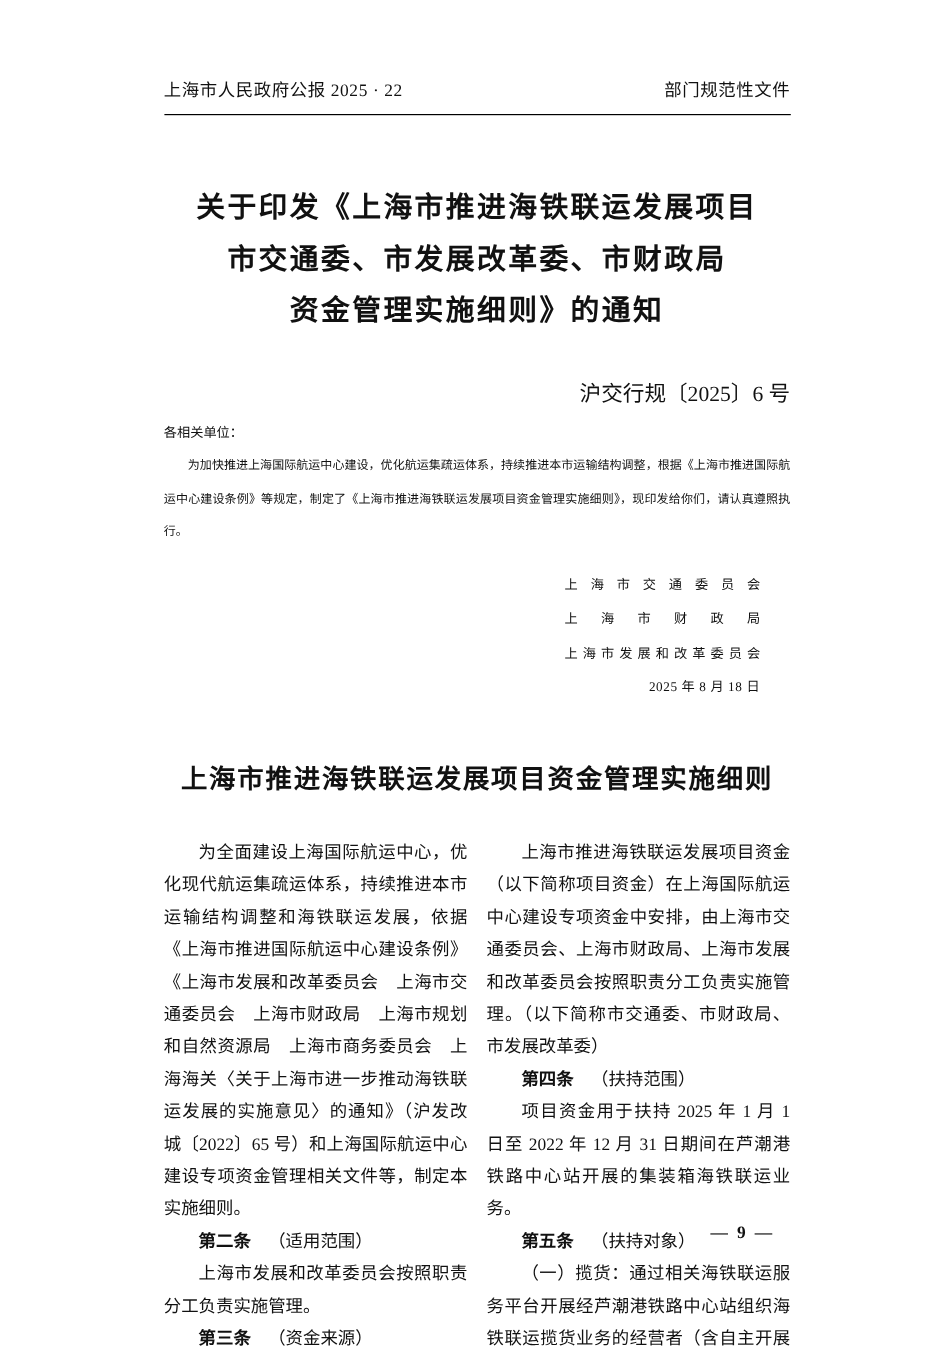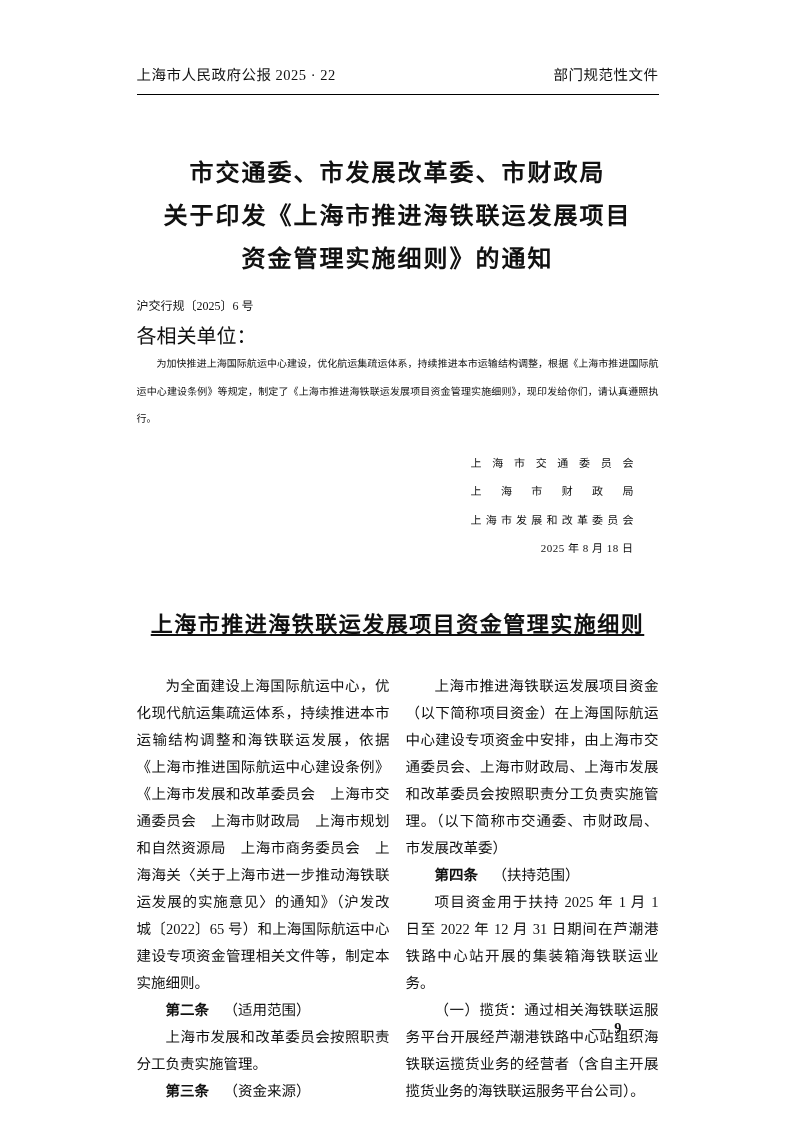--- a/index.html
+++ b/index.html
@@ -37,26 +37,27 @@
   .doc-title {
     margin-top: 56px;
     text-align: center;
     font-family: "Liberation Sans", "DejaVu Sans", sans-serif;
     font-weight: bold;
     font-size: 24px;
     line-height: 43px;
     letter-spacing: 2px;
   }
   .doc-number {
-    margin-top: 16px;
-    font-size: 12px;
+    margin-top: 32px;
+    text-align: right;
+    font-size: 18px;
   }
   .salutation {
     margin-top: 9px;
-    font-size: 20px;
+    font-size: 11px;
     line-height: 27px;
   }
   .notice-body {
     margin: 0;
     font-size: 10px;
     line-height: 27.5px;
     text-align: justify;
     text-indent: 2em;
   }
   
@@ -76,21 +77,20 @@
   }
   
   .reg-title {
     margin-top: 47px;
     text-align: center;
     font-family: "Liberation Sans", "DejaVu Sans", sans-serif;
     font-weight: bold;
     font-size: 22px;
     letter-spacing: 1.5px;
     line-height: 30px;
-    text-decoration: underline;
   }
   .columns {
     display: flex;
     gap: 16px;
     margin-top: 33px;
   }
   .col {
     flex: 1 1 0;
     min-width: 0;
     font-size: 14.5px;
@@ -123,22 +123,22 @@
 <div class="page">
   <div class="content">
 
     <div class="running-head">
       <span>上海市人民政府公报 2025 · 22</span>
       <span>部门规范性文件</span>
     </div>
     <hr class="head-rule">
 
     <div class="doc-title">
+      <div>关于印发《上海市推进海铁联运发展项目</div>
       <div>市交通委、市发展改革委、市财政局</div>
-      <div>关于印发《上海市推进海铁联运发展项目</div>
       <div>资金管理实施细则》的通知</div>
     </div>
 
     <div class="doc-number">沪交行规〔2025〕6 号</div>
 
     <div class="salutation">各相关单位：</div>
 
     <p class="notice-body">为加快推进上海国际航运中心建设，优化航运集疏运体系，持续推进本市运输结构调整，根据《上海市推进国际航运中心建设条例》等规定，制定了《上海市推进海铁联运发展项目资金管理实施细则》，现印发给你们，请认真遵照执行。</p>
 
     <div class="sig-block">
@@ -161,20 +161,23 @@
           <span class="article-num">第三条</span><span>（资金来源）</span>
         </div>
       </div>
 
       <div class="col">
         <p>上海市推进海铁联运发展项目资金（以下简称项目资金）在上海国际航运中心建设专项资金中安排，由上海市交通委员会、上海市财政局、上海市发展和改革委员会按照职责分工负责实施管理。（以下简称市交通委、市财政局、市发展改革委）</p>
         <div class="article-heading">
           <span class="article-num">第四条</span><span>（扶持范围）</span>
         </div>
         <p>项目资金用于扶持 2025 年 1 月 1 日至 2022 年 12 月 31 日期间在芦潮港铁路中心站开展的集装箱海铁联运业务。</p>
+        <div class="article-heading">
+          <span class="article-num">第五条</span><span>（扶持对象）</span>
+        </div>
         <p>（一）揽货：通过相关海铁联运服务平台开展经芦潮港铁路中心站组织海铁联运揽货业务的经营者（含自主开展揽货业务的海铁联运服务平台公司）。</p>
       </div>
     </div>
 
   </div>
 
   <div class="page-number">— 9 —</div>
 </div>
 
 </body></html>

